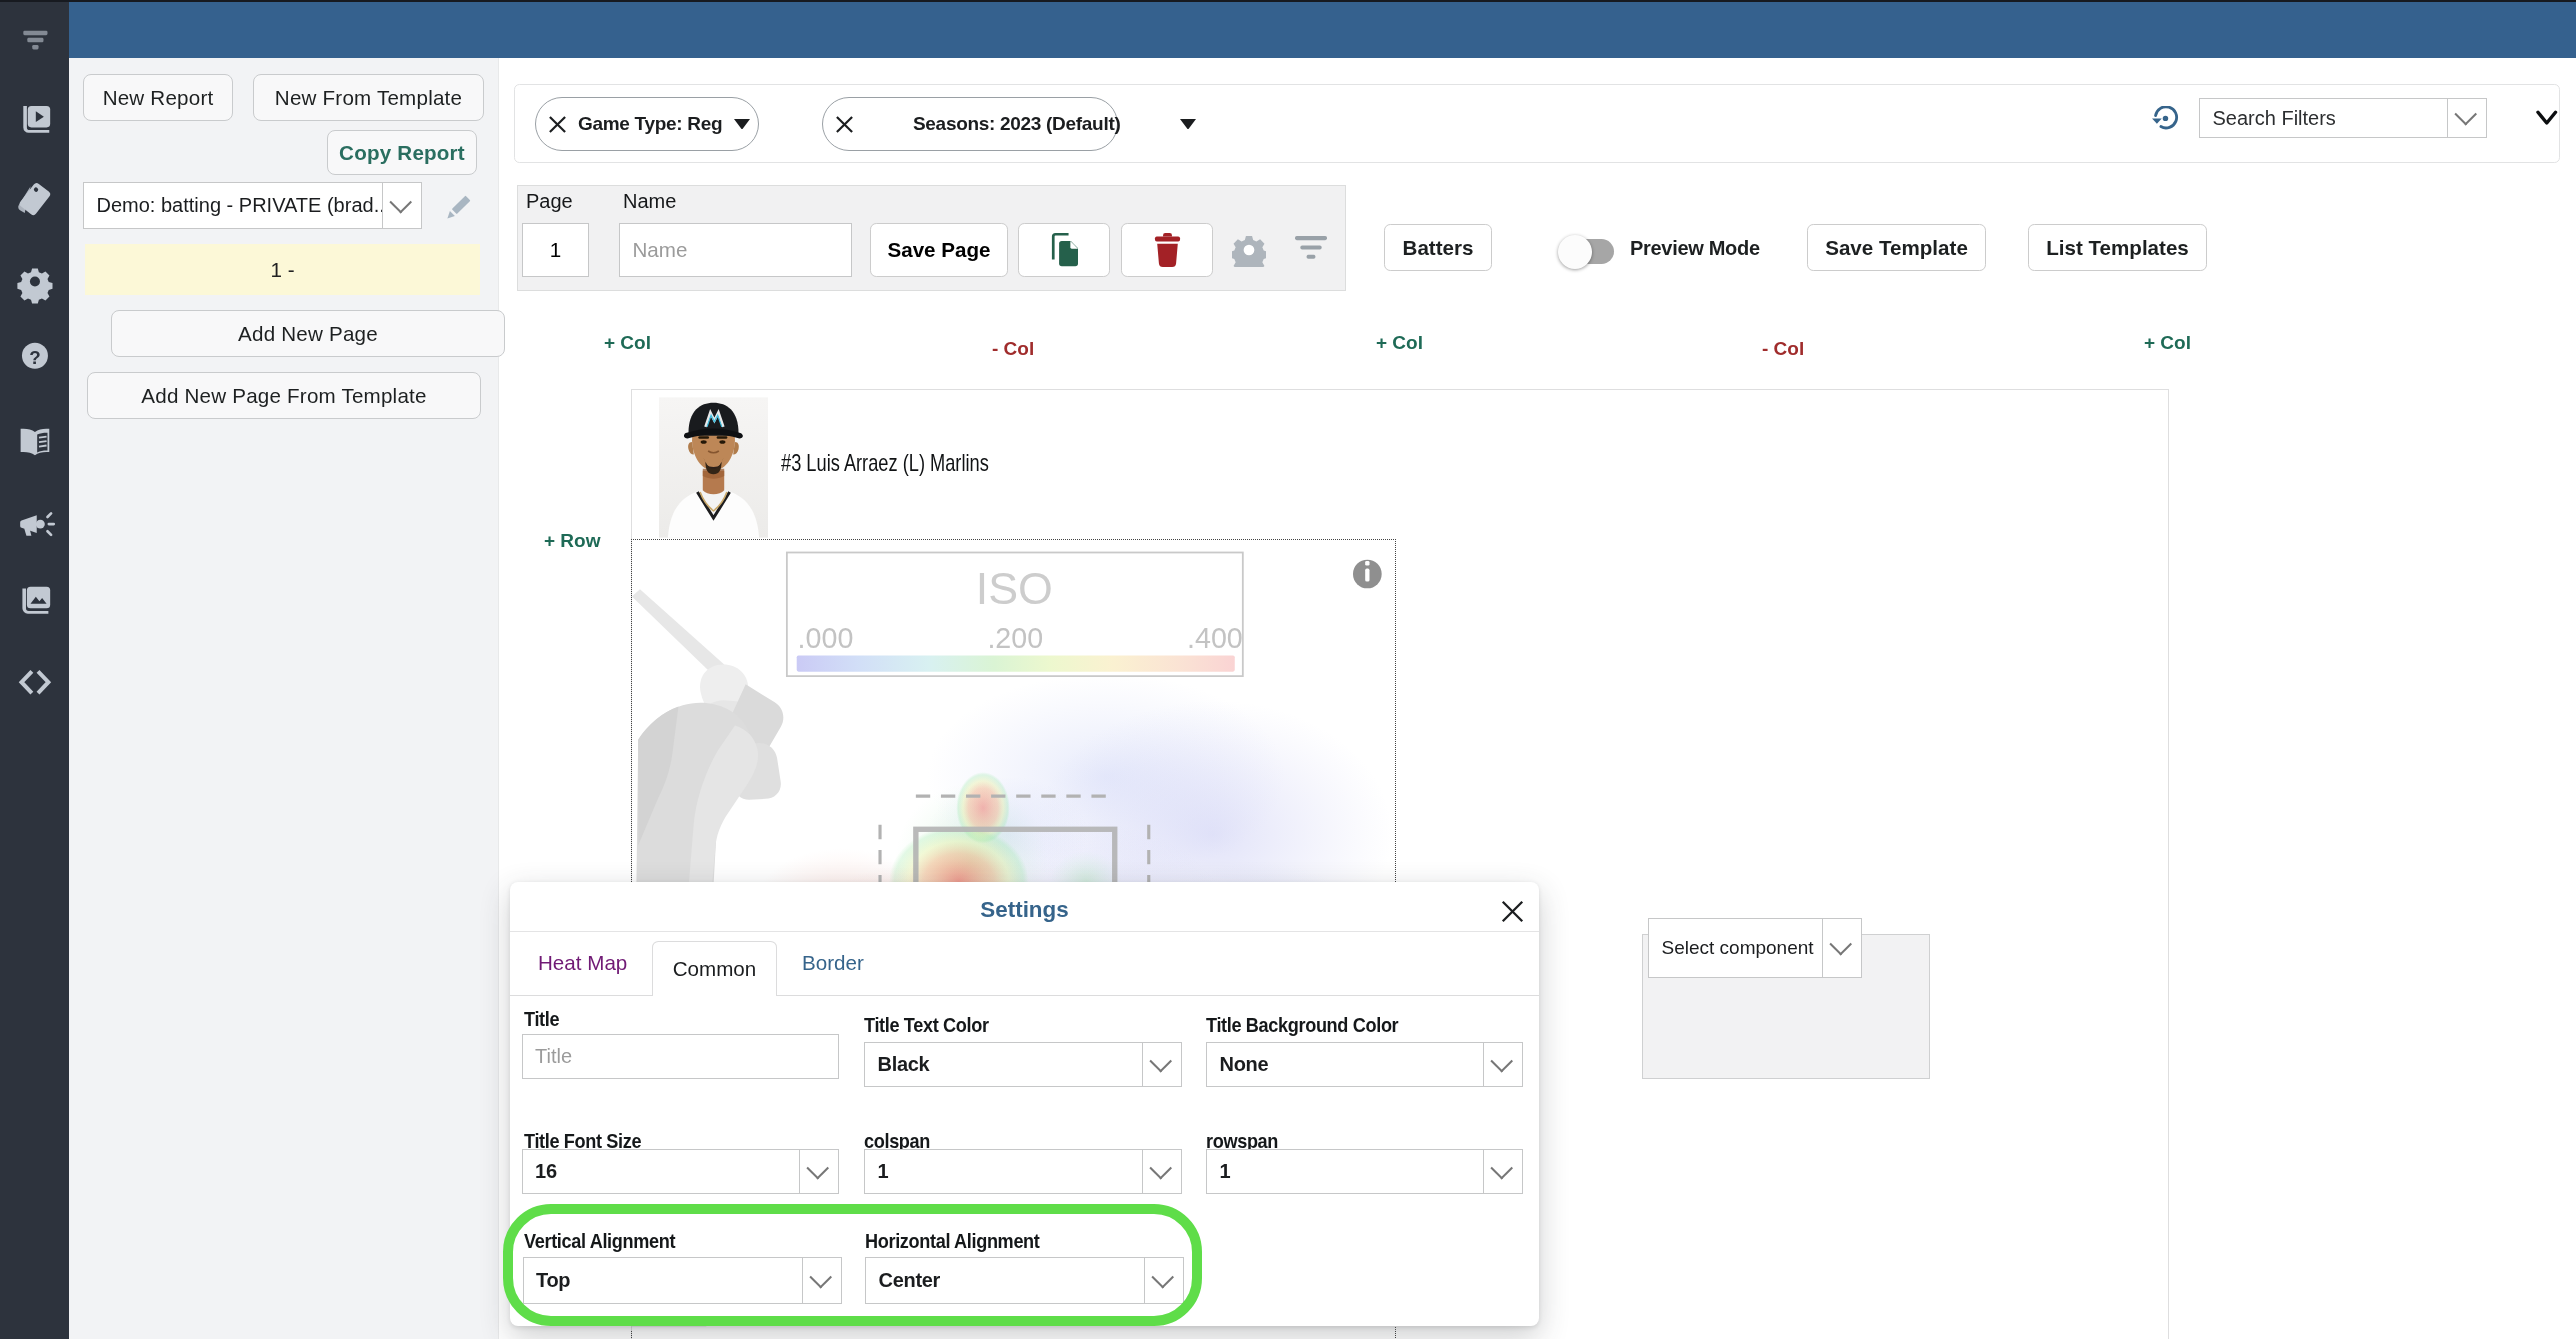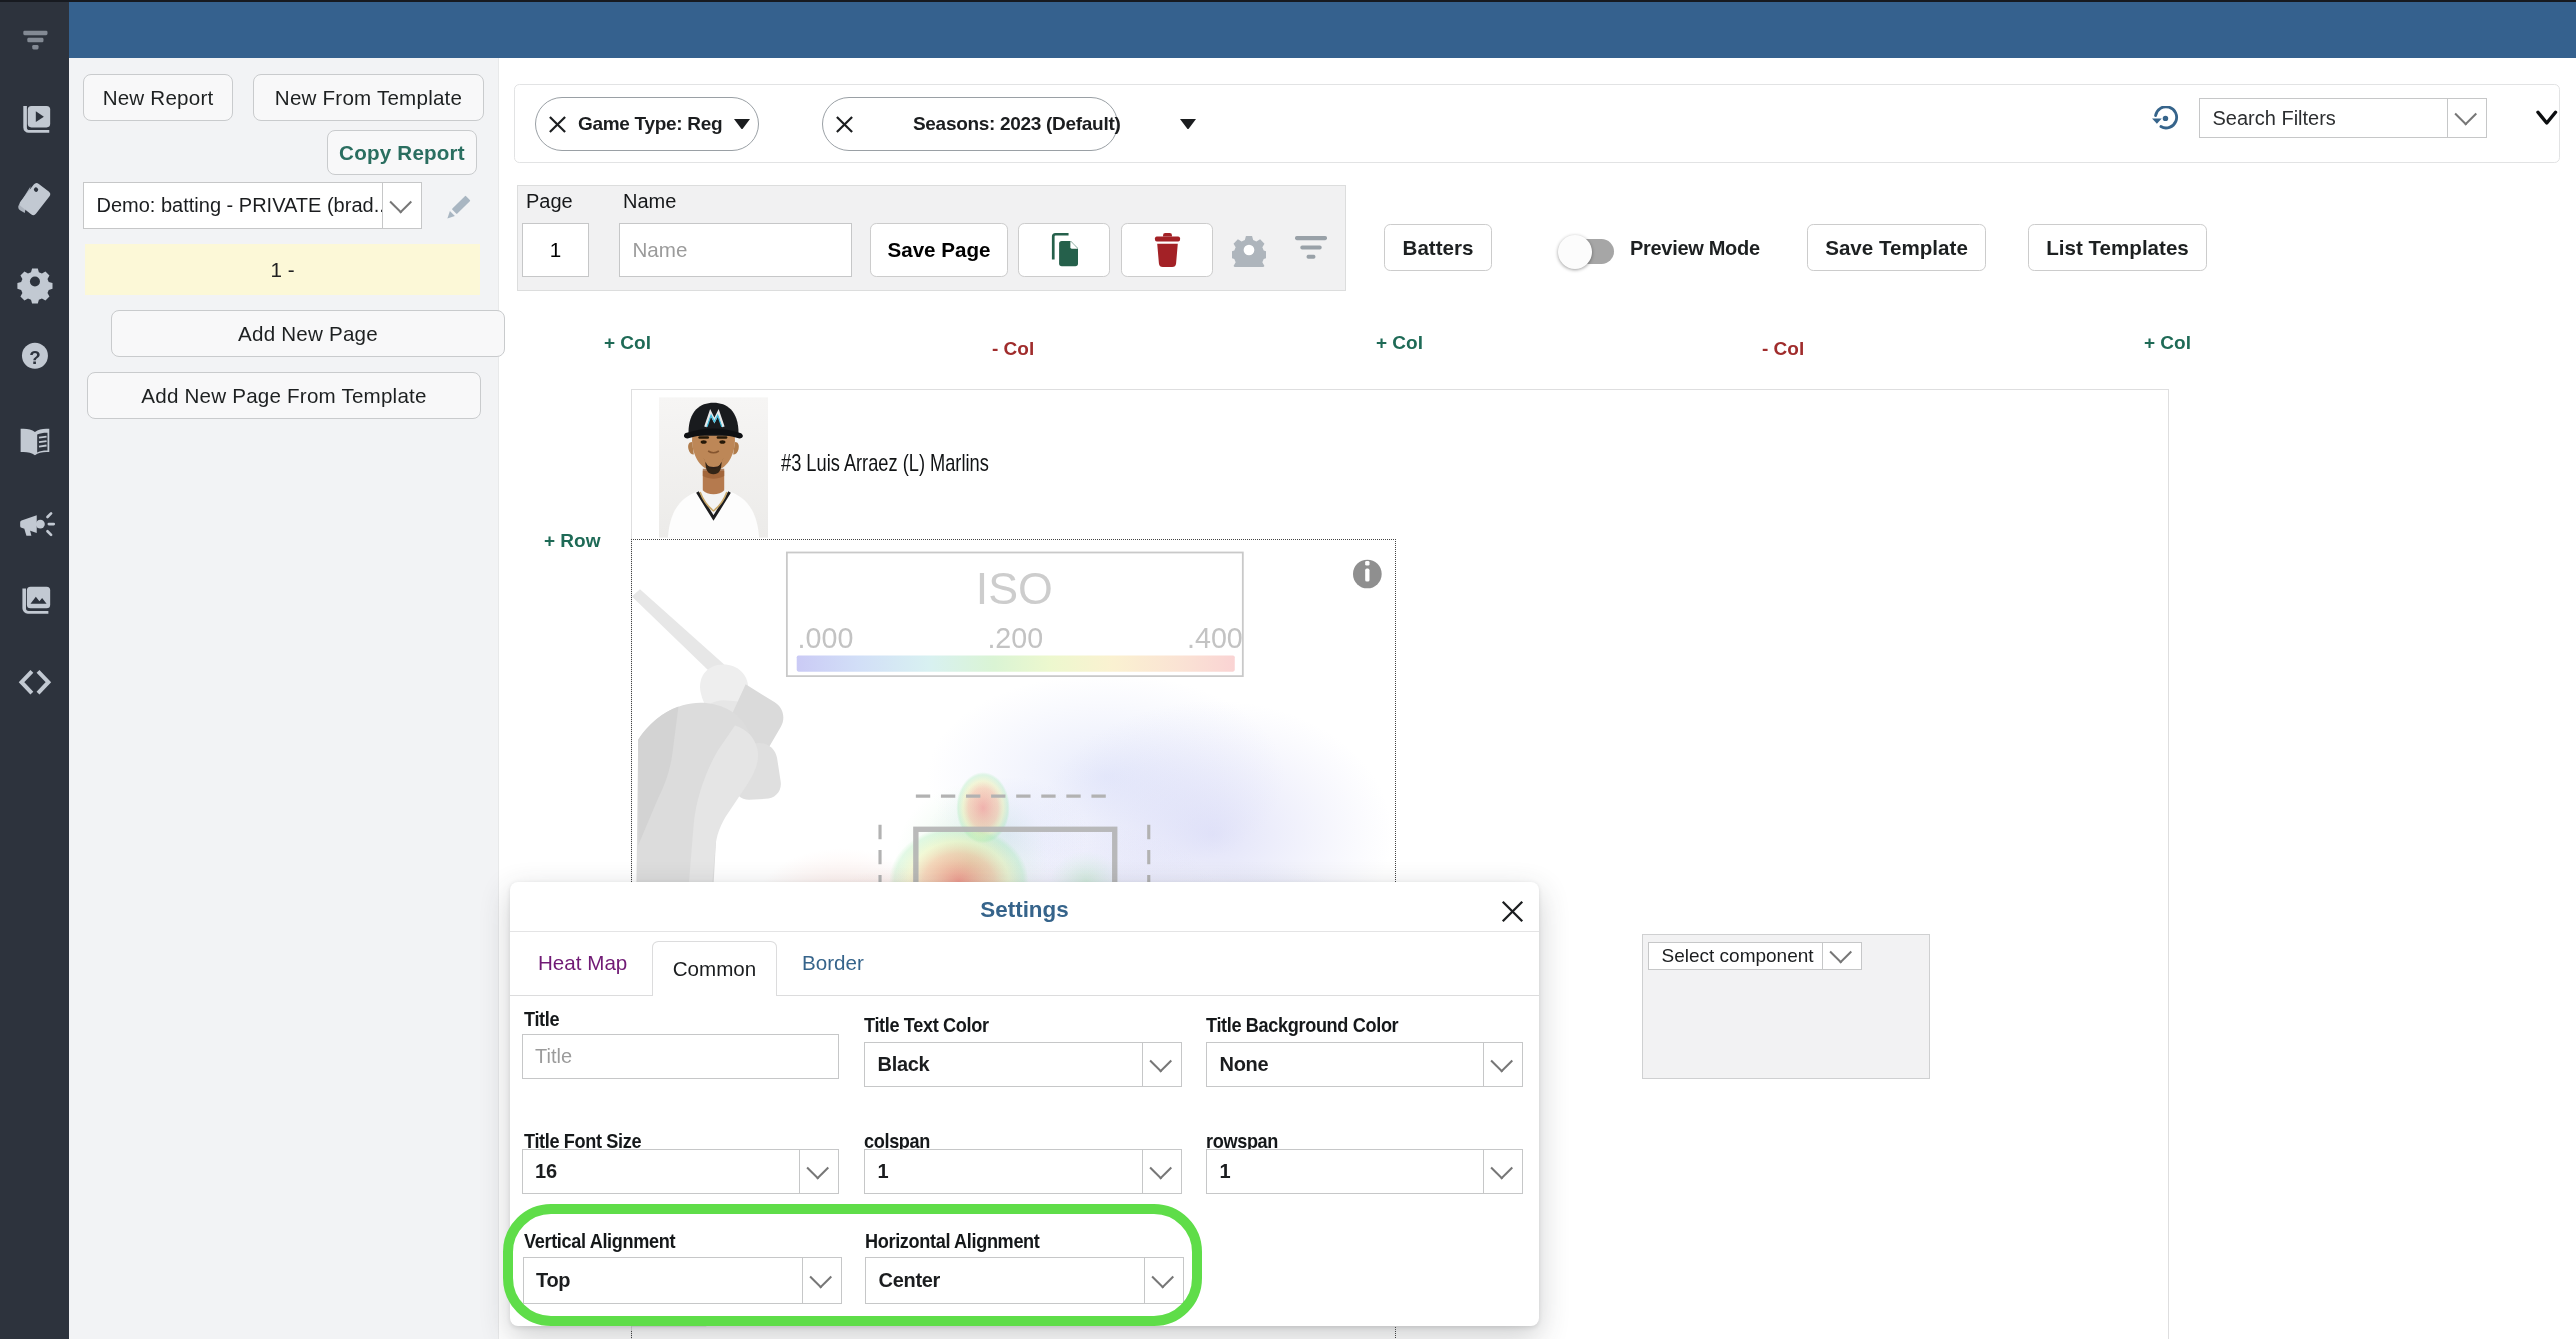--- a/index.html
+++ b/index.html
@@ -339,21 +339,21 @@
     <rect x="185" y="130" width="489" height="18" rx="2" fill="url(#legend)" opacity=".65"></rect>
   </g>
   <rect x="1" y="879" width="852" height="27" fill="#fff"></rect>
 
   <circle cx="822" cy="39" r="16" fill="#8f8f8f"></circle>
   <rect x="819.6" y="24.5" width="4.8" height="5" rx="1.5" fill="#fff"></rect>
   <rect x="819.6" y="33" width="4.8" height="14.5" rx="1.8" fill="#fff"></rect>
 </svg>
 
 <div class="abs" style="left:1642px; top:934px; width:288px; height:145px; background:#f2f2f3; border:0.9px solid #cfd0d1;"></div>
-<div class="sel" style="left:1648px; top:942px; width:214px; height:28px;">
+<div class="sel" style="left:1648px; top:918px; width:214px; height:60px;">
   <div class="val" style="font-size:19px;">Select component</div>
     <div class="chev"></div>
 </div>
 
 <div class="abs" id="modal" style="left:510px; top:882px; width:1029px; height:444px; background:#fff; border-radius:8px; box-shadow:0 10.7px 30px rgba(50,54,57,.24), 0 1.8px 4.5px rgba(0,0,0,.10);">
   <div class="abs" style="left:0; top:15px; width:100%; text-align:center; font-size:22.4px; font-weight:600; color:#36648b;">Settings</div>
   <svg class="abs" style="left:991px; top:18px;" width="23" height="23" viewBox="0 0 26 26">
     <g stroke="#1b1d1f" stroke-width="2.6">
         <line x1="2" y1="2" x2="24" y2="24"></line>
         <line x1="24" y1="2" x2="2" y2="24"></line>

